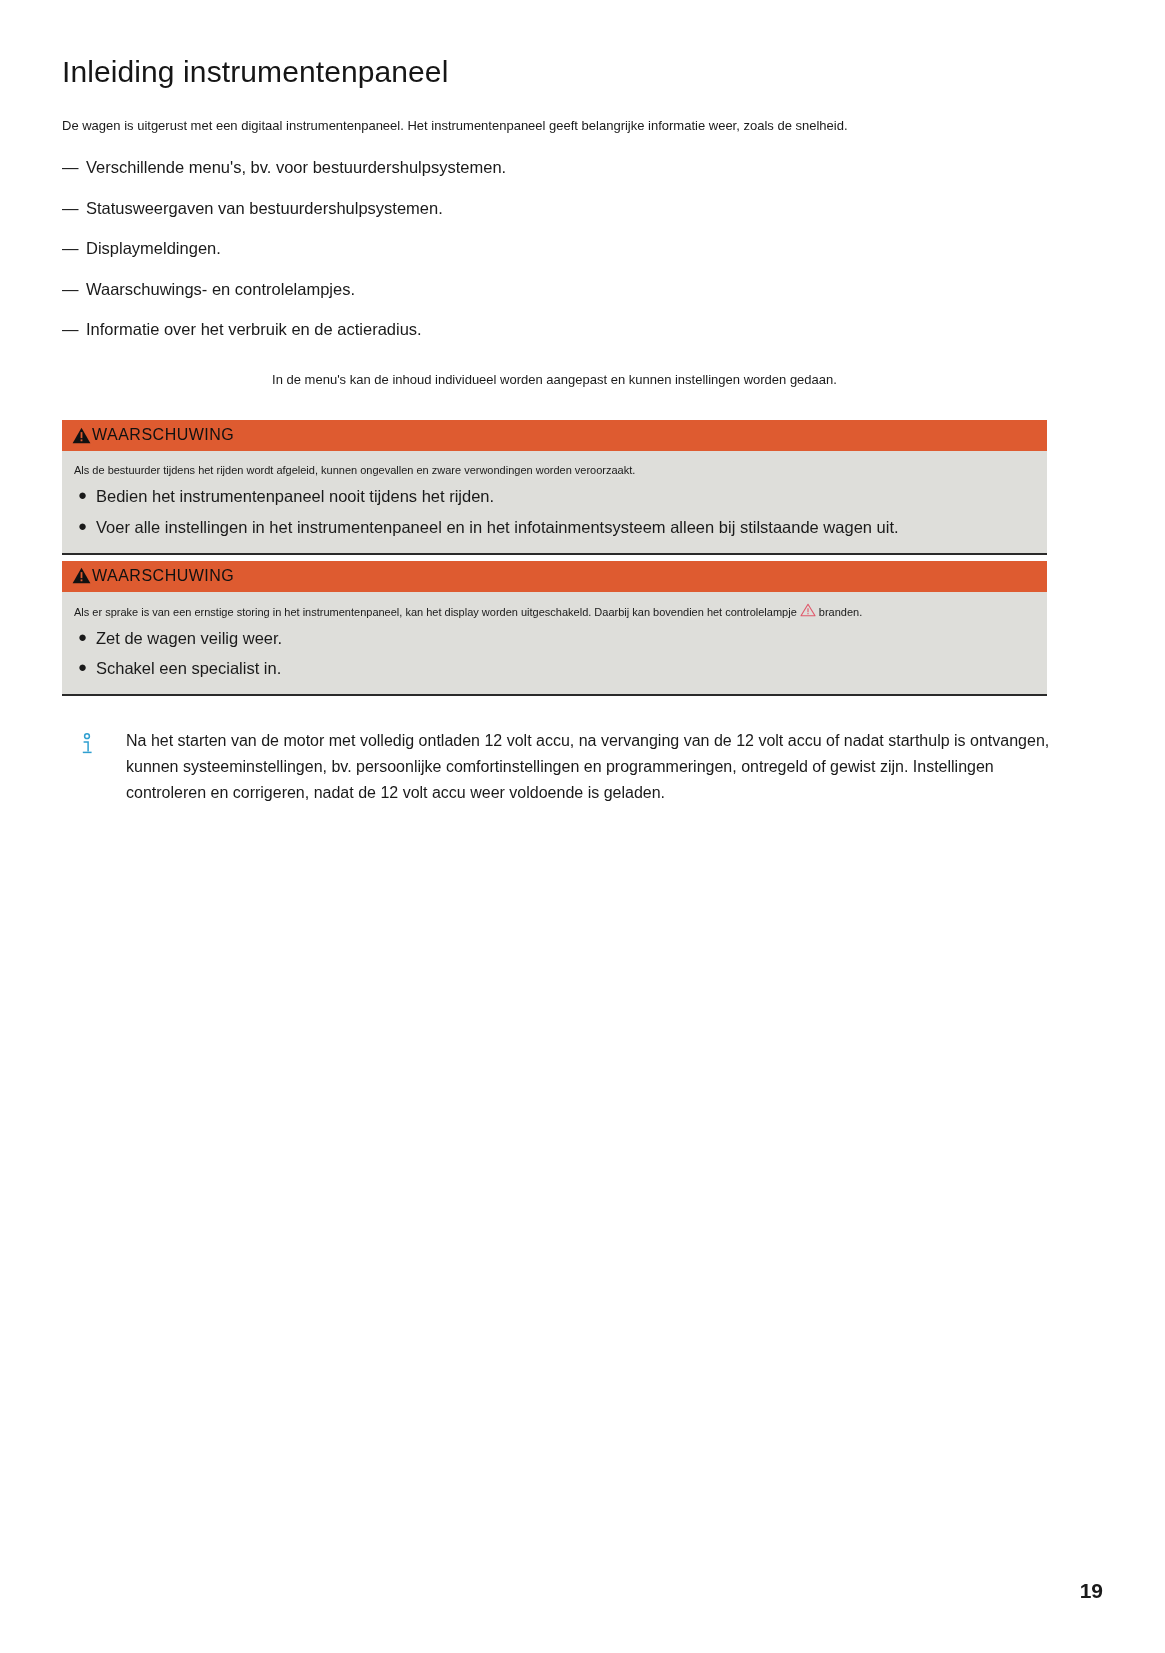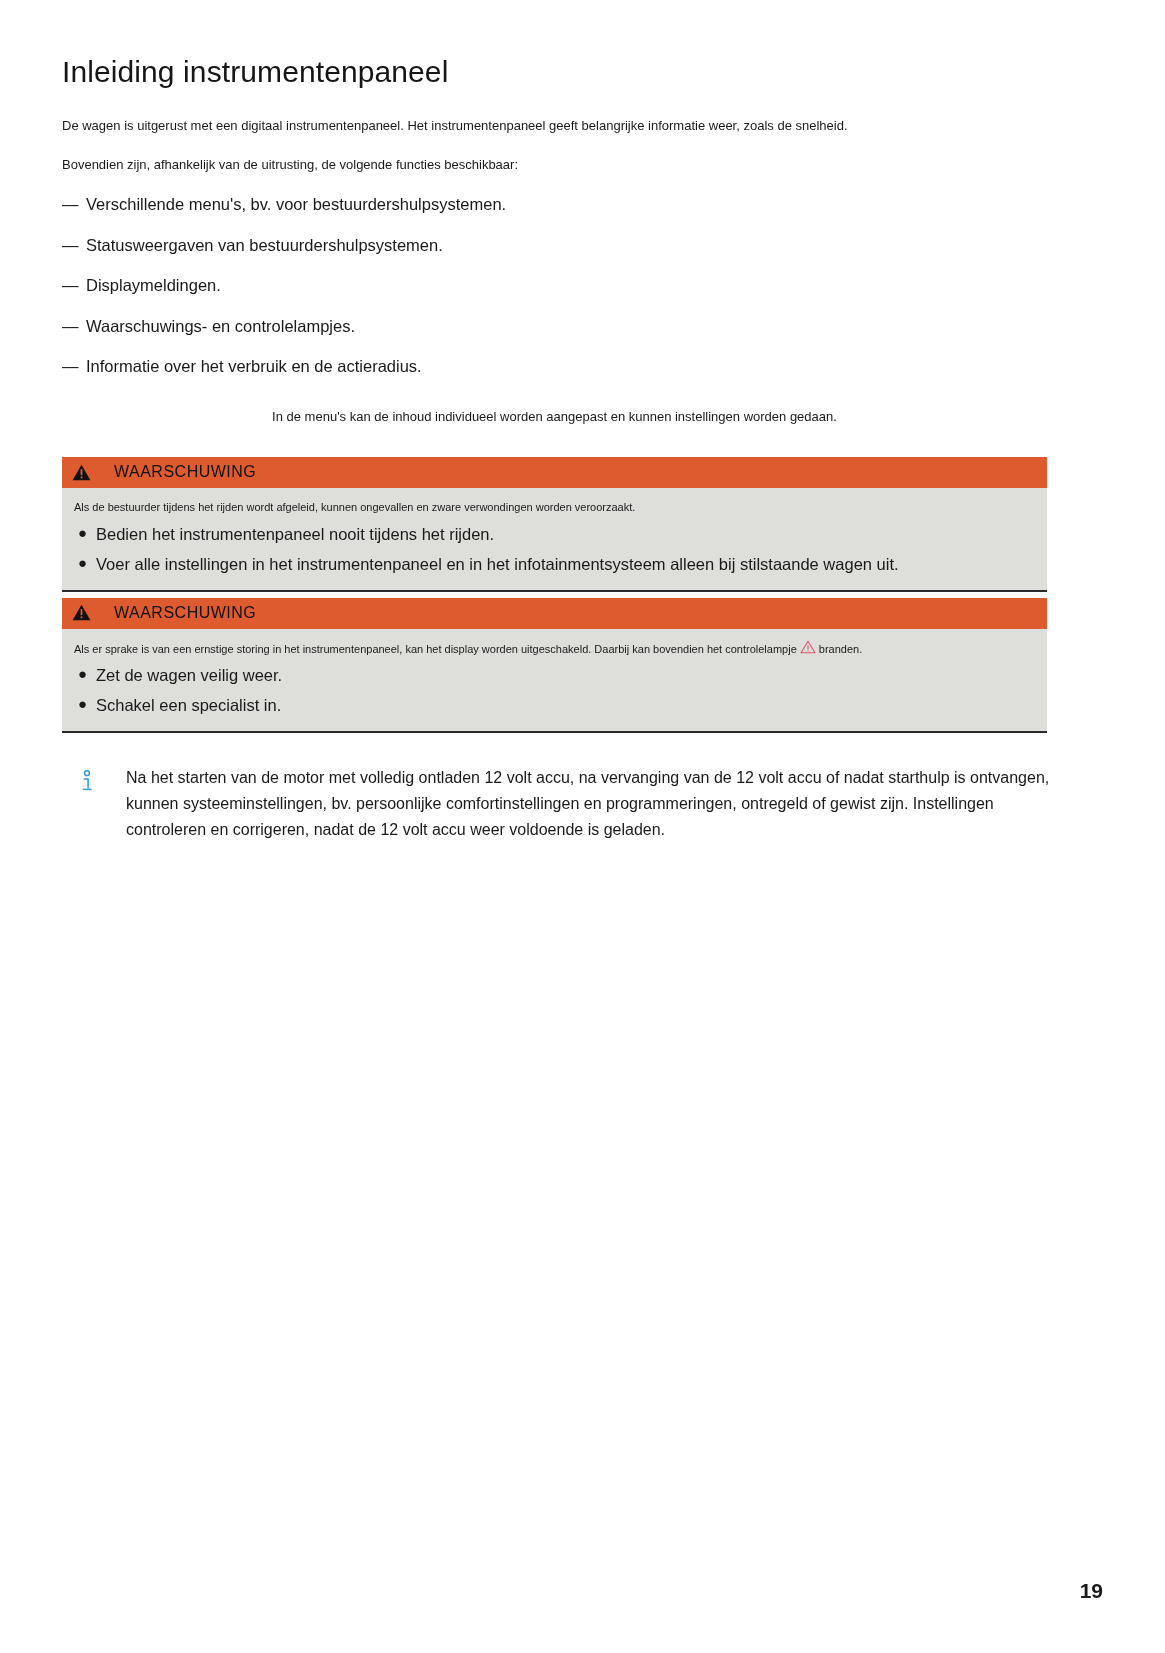--- a/index.html
+++ b/index.html
@@ -69,21 +69,21 @@
     width: 985px;
     margin: 0 0 6px 0;
     border-bottom: 2px solid #2a2a2a;
   }
   .warnbox-header {
     background: #de5b30;
     color: #111111;
     padding: 6px 10px 7px 10px;
     display: flex;
     align-items: center;
-    gap: 23px;
+    gap: 1px;
     font-size: 16px;
     letter-spacing: 0.5px;
   }
   .warn-tri-icon {
     display: inline-block;
     width: 19px;
     height: 17px;
     flex: 0 0 auto;
   }
   .warnbox-body {
@@ -160,21 +160,20 @@
 </style>
 </head>
 <body>
 
 <div class="page">
 
   <h1 class="page-title">Inleiding instrumentenpaneel</h1>
 
   <p class="para">De wagen is uitgerust met een digitaal instrumentenpaneel. Het instrumentenpaneel geeft belangrijke informatie weer, zoals de snelheid.</p>
 
-  <p class="para tight">Bovendien zijn, afhankelijk van de uitrusting, de volgende functies beschikbaar:</p>
 
   <ul class="dash-list">
     <li>
       <span class="dash">—</span>
       <span>Verschillende menu's, bv. voor bestuurdershulpsystemen.</span>
     </li>
     <li>
       <span class="dash">—</span>
       <span>Statusweergaven van bestuurdershulpsystemen.</span>
     </li>

